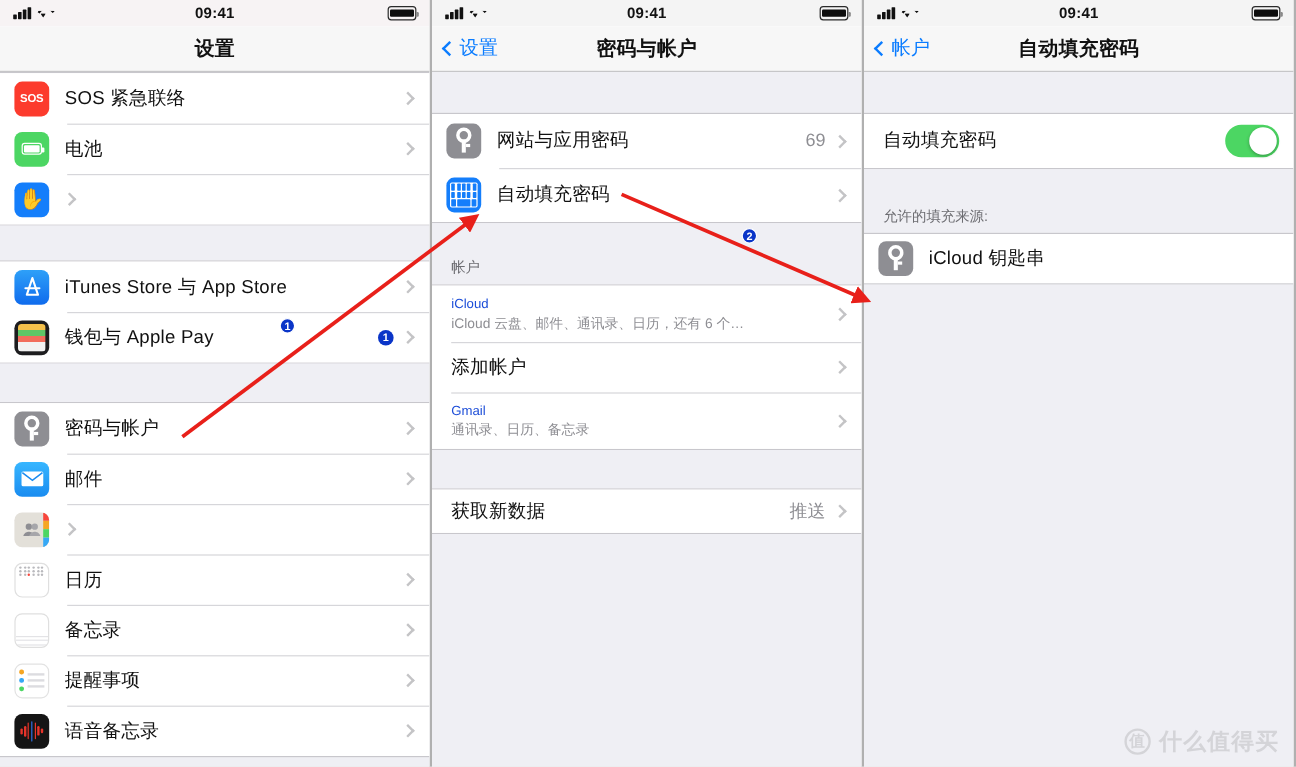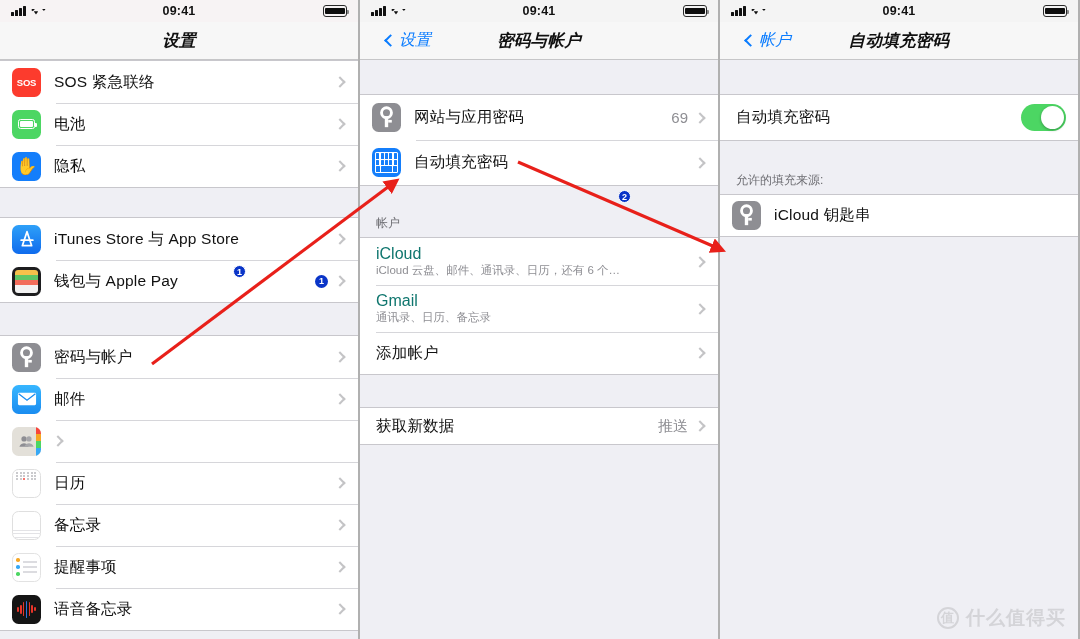--- a/index.html
+++ b/index.html
@@ -73,22 +73,21 @@
   }
   .batt > span { display: block; height: 100%; width: 100%; background: #0e0e0e; border-radius: 1px; }
 
   
   .navbar {
     height: 38px;
     background: #f7f7f7;
     border-bottom: 1px solid #c6c6c8;
     display: flex; align-items: center;
     position: relative;
-    padding: 0 26px;
-    font-style: italic;
+    padding: 0 10px;
   }
   .nav-title {
     position: absolute; left: 0; right: 0;
     text-align: center;
     font-size: 16.5px; font-weight: bold; color: #111;
     letter-spacing: .3px;
   }
   .nav-back {
     display: flex; align-items: center; gap: 2px;
     color: #0a7cff; font-size: 16px; position: relative; z-index: 2;
@@ -123,21 +122,21 @@
   .row.noicon { padding-left: 16px; }
   .row.noicon + .row.noicon::before { left: 16px; }
   .icon {
     width: 29px; height: 29px; border-radius: 6.5px;
     flex: none; margin-right: 13px;
     display: flex; align-items: center; justify-content: center;
     overflow: hidden; position: relative;
   }
   .label { font-size: 15.5px; color: #111; flex: 1; letter-spacing: .2px; }
   .label-2 { display: flex; flex-direction: column; flex: 1; justify-content: center; }
-  .label-2 .t1 { font-size: 16px; color: #0f766e; line-height: 18px; }
+  .label-2 .t1 { font-size: 11px; color: #1d4ed8; line-height: 18px; }
   .label-2 .t2 { font-size: 11.5px; color: #8e8e93; line-height: 15px; }
   .value { font-size: 15px; color: #8e8e93; margin-right: 8px; }
   .chev {
     width: 8px; height: 8px; flex: none;
     border-top: 2px solid #c4c4c6;
     border-right: 2px solid #c4c4c6;
     transform: rotate(45deg);
     margin-right: 14px;
   }
   .sec-header {
@@ -296,21 +295,20 @@
           <span class="icon ic-battery">
               <span class="bshape"></span>
             </span>
           <span class="label">电池</span>
           <span class="chev"></span>
         </div>
         <div class="row">
           <span class="icon ic-privacy">
               <span class="hand">✋</span>
             </span>
-          <span class="label">隐私</span>
           <span class="chev"></span>
         </div>
       </div>
 
       <div class="gap" style="height:29px"></div>
 
       <div class="group">
         <div class="row">
           <span class="icon ic-appstore">
             <svg width="20" height="20" viewBox="0 0 24 24" aria-hidden="true">
@@ -523,29 +521,29 @@
       <div class="sec-header">帐户</div>
 
       <div class="group">
         <div class="row noicon tall">
           <span class="label-2">
             <span class="t1">iCloud</span>
             <span class="t2">iCloud 云盘、邮件、通讯录、日历，还有 6 个…</span>
           </span>
           <span class="chev"></span>
         </div>
+        <div class="row noicon" style="height:42px">
+          <span class="label">添加帐户</span>
+          <span class="chev"></span>
+        </div>
         <div class="row noicon tall">
           <span class="label-2">
             <span class="t1">Gmail</span>
             <span class="t2">通讯录、日历、备忘录</span>
           </span>
-          <span class="chev"></span>
-        </div>
-        <div class="row noicon" style="height:42px">
-          <span class="label">添加帐户</span>
           <span class="chev"></span>
         </div>
       </div>
 
       <div class="gap" style="height:32px"></div>
 
       <div class="group">
         <div class="row noicon" style="height:36px">
           <span class="label">获取新数据</span>
           <span class="value">推送</span>

